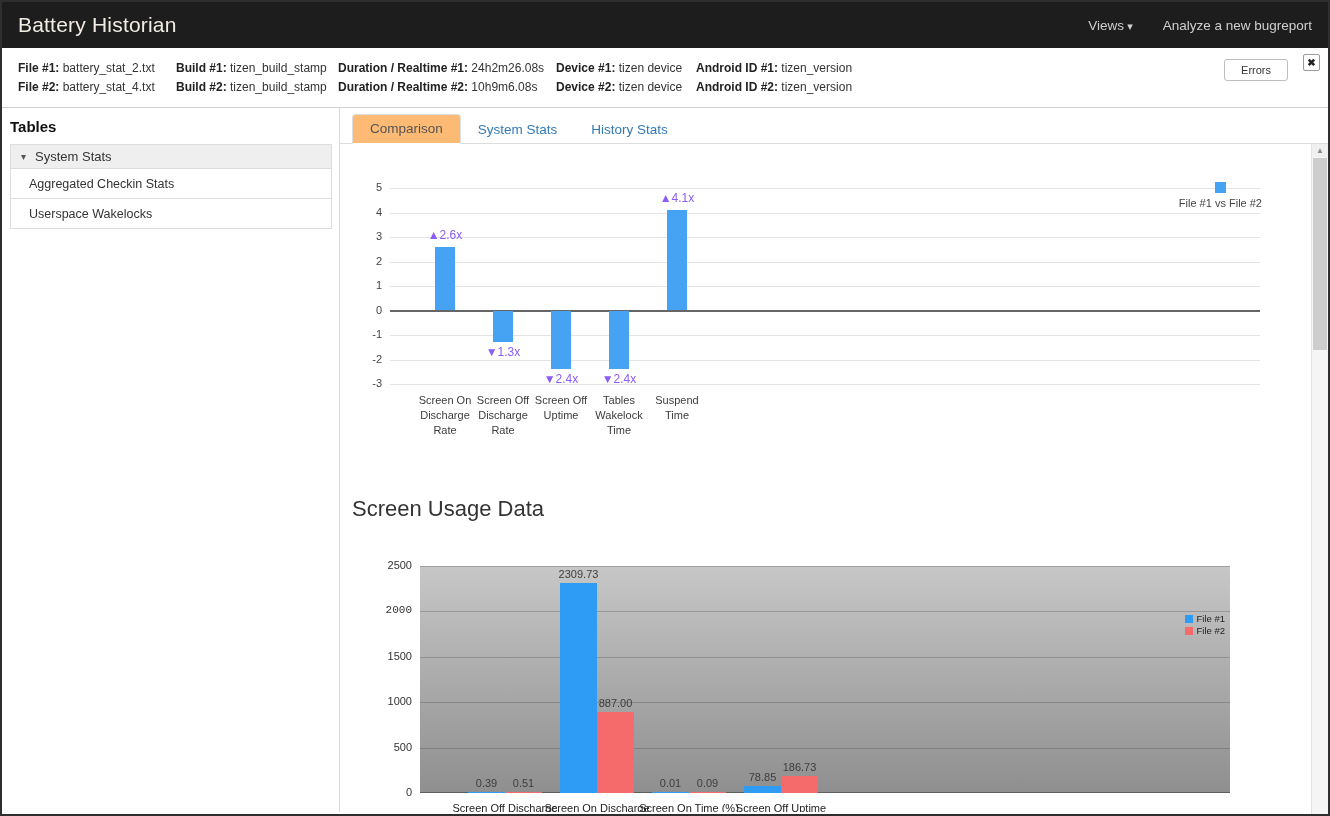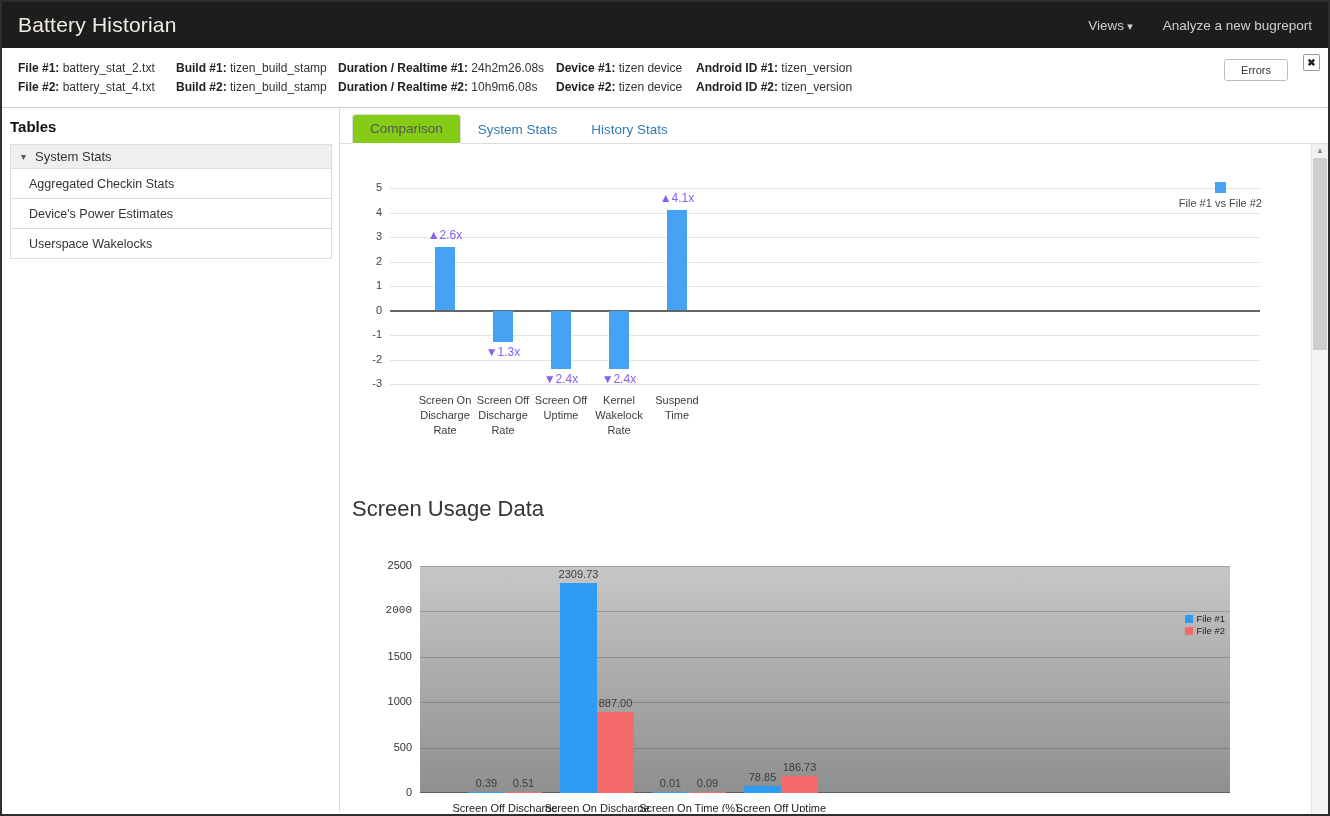--- a/index.html
+++ b/index.html
@@ -28,21 +28,21 @@
   .acc { border:1px solid #ddd; }
   .acc-header { display:flex; align-items:center; gap:9px; height:23px; background:#efefef; padding-left:10px; font-size:13px; color:#333; cursor:pointer; }
   .acc-caret { font-size:10px; color:#555; }
   .acc-item { border-top:1px solid #ddd; background:#fff; height:30px; line-height:30px; padding-left:18px; font-size:12.5px; color:#333; cursor:pointer; }
 
   .main { flex:1; border-left:1px solid #d9d9d9; position:relative; overflow:hidden; }
 
   
   .tabbar { display:flex; align-items:flex-end; padding:6px 0 0 12px; border-bottom:1px solid #ddd; }
   .tab { padding:6px 17px 7px 17px; font-size:13.5px; color:#337ab7; cursor:pointer; margin-bottom:-1px; }
-  .tab.active { color:#555; background:#84cc16; border:1px solid #ddd; border-bottom:1px solid #fff; border-radius:4px 4px 0 0; }
+  .tab.active { color:#555; background:#fdba74; border:1px solid #ddd; border-bottom:1px solid #fff; border-radius:4px 4px 0 0; }
 
   
   .chart1 { position:relative; margin:34px 0 0 10px; width:912px; height:288px; }
   .plot1 { position:absolute; }
   .grid1 { position:absolute; left:0; right:0; height:1px; background:#e4e4e4; }
   .zero1 { height:2px; background:#666; }
   .ytick1 { position:absolute; left:0; width:32px; text-align:right; font-size:11px; color:#444; }
   .bar { position:absolute; }
   .anno1 { position:absolute; width:64px; text-align:center; font-size:12px; color:#8b5cf6; }
   .xlab1 { position:absolute; width:62px; text-align:center; font-size:11px; color:#3c3c3c; line-height:15px; }
@@ -107,21 +107,20 @@
 
     <div class="sidebar">
       <div class="sidebar-title">Tables</div>
       <div class="acc">
         <div class="acc-header">
           <span class="acc-caret">▾</span>
           <span>System Stats</span>
         </div>
         <div>
             <div class="acc-item">Aggregated Checkin Stats</div>
-            <div class="acc-item">Device's Power Estimates</div>
             <div class="acc-item">Userspace Wakelocks</div>
           </div>
       </div>
     </div>
 
     <div class="main">
       <div class="tabbar">
           <div class="tab active">Comparison</div>
           <div class="tab">System Stats</div>
           <div class="tab">History Stats</div>
@@ -154,21 +153,21 @@
           <div class="ytick1" style="top: 52px;">3</div>
           <div class="ytick1" style="top: 76.5px;">2</div>
           <div class="ytick1" style="top: 101px;">1</div>
           <div class="ytick1" style="top: 125.5px;">0</div>
           <div class="ytick1" style="top: 150px;">-1</div>
           <div class="ytick1" style="top: 174.5px;">-2</div>
           <div class="ytick1" style="top: 199px;">-3</div>
           <div class="xlab1" style="left: 64px; top: 215px;">Screen On Discharge Rate</div>
           <div class="xlab1" style="left: 122px; top: 215px;">Screen Off Discharge Rate</div>
           <div class="xlab1" style="left: 180px; top: 215px;">Screen Off Uptime</div>
-          <div class="xlab1" style="left: 238px; top: 215px;">Kernel Wakelock Rate</div>
+          <div class="xlab1" style="left: 238px; top: 215px;">Tables Wakelock Time</div>
           <div class="xlab1" style="left: 296px; top: 215px;">Suspend Time</div>
           <div class="legend1">
             <div class="lgrow">
               <span class="lgsq" style="background: rgb(70, 163, 244);"></span>
               <span class="lgtx">File #1 vs File #2</span>
             </div>
           </div>
         </div>
 
       <div class="section-title">Screen Usage Data</div>

